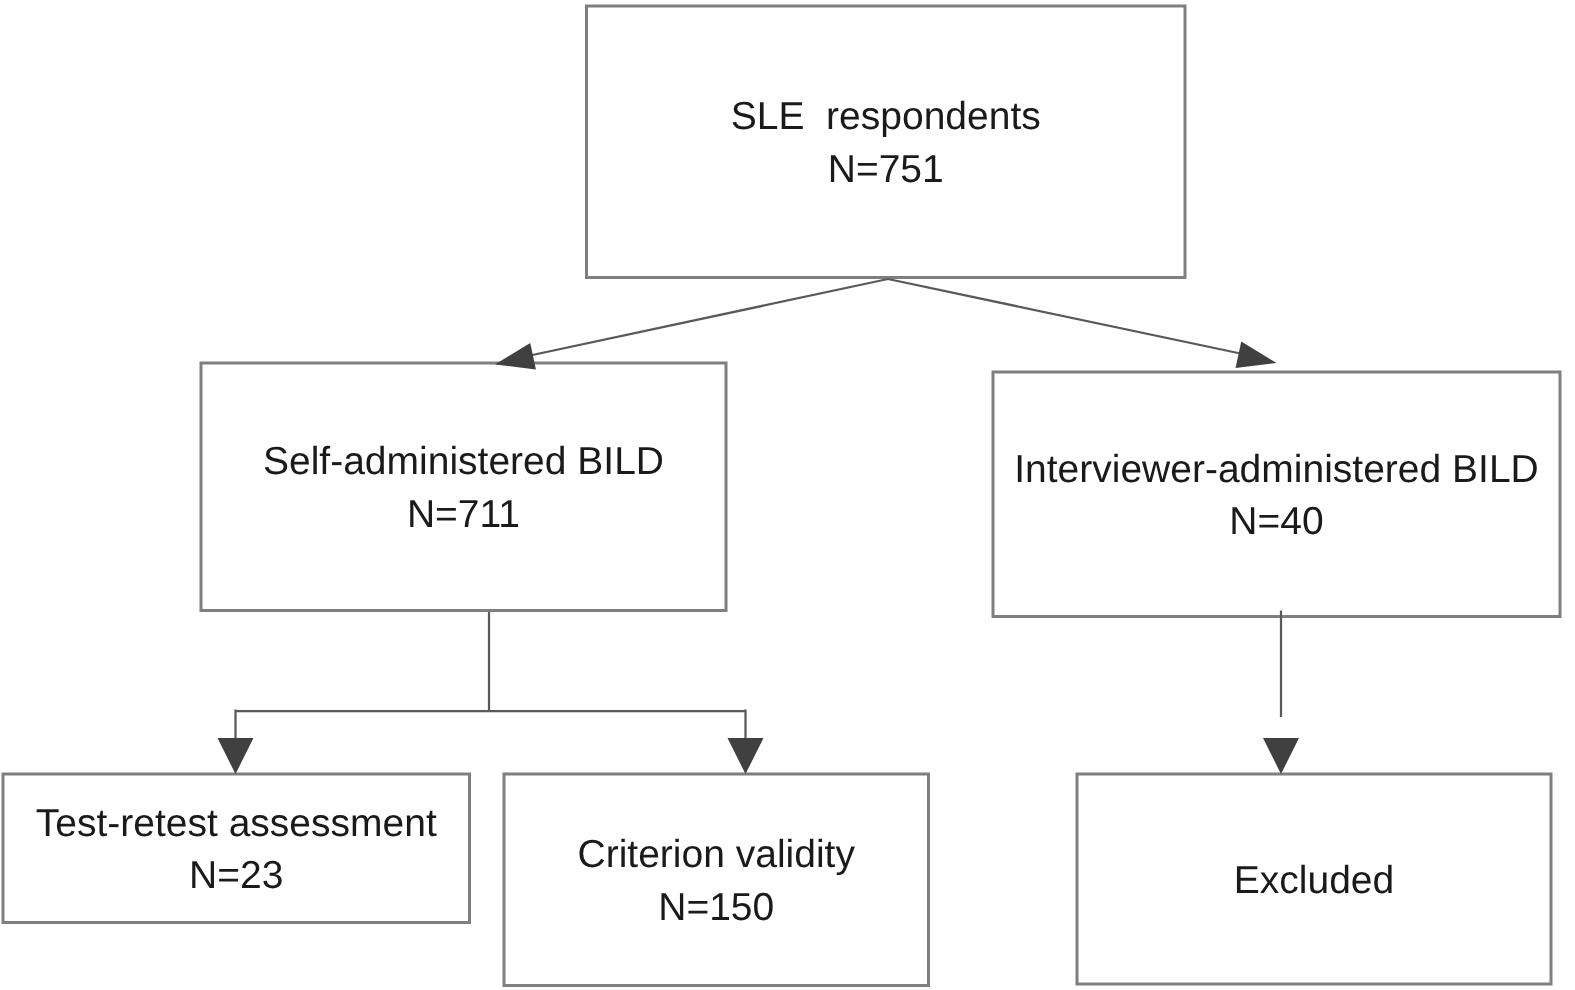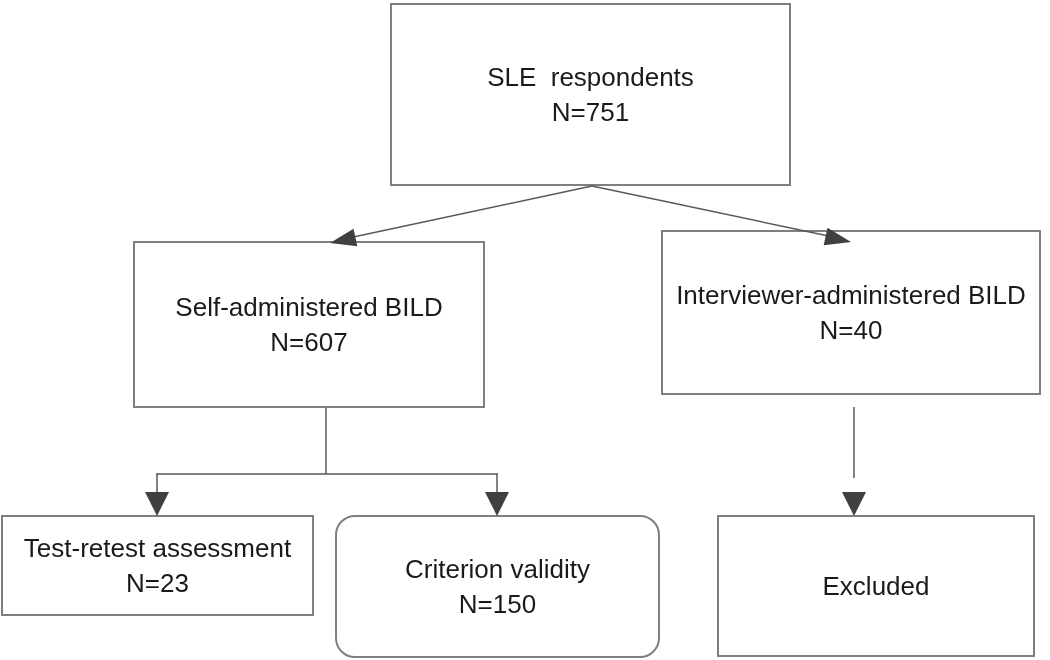--- a/index.html
+++ b/index.html
@@ -27,23 +27,23 @@
     text-align: center;
     color: var(--color-text, #1a1a1a);
     font-size: 26px;
     line-height: 35px;
   }
   .node .line {
     white-space: pre;
   }
   #node-sle         { left: 390px; top: 3px;   width: 401px; height: 183px; }
   #node-self        { left: 133px; top: 241px; width: 352px; height: 167px; }
-  #node-interviewer { left: 661px; top: 230px; width: 380px; height: 165px; text-align: center; }
+  #node-interviewer { left: 661px; top: 247px; width: 380px; height: 165px; text-align: center; }
   #node-test        { left: 1px;   top: 515px; width: 313px; height: 101px; }
-  #node-criterion   { left: 335px; top: 515px; width: 325px; height: 143px; border-radius: 20px; }
+  #node-criterion   { left: 335px; top: 515px; width: 285px; height: 143px; }
   #node-excluded    { left: 717px; top: 515px; width: 318px; height: 142px; }
   #connectors {
     position: absolute;
     left: 0;
     top: 0;
     width: 1050px;
     height: 660px;
     pointer-events: none;
   }
 </style>
@@ -52,21 +52,21 @@
 
 <div id="stage">
 
   <div class="node" id="node-sle">
     <div class="line">SLE  respondents</div>
     <div class="line">N=751</div>
   </div>
 
   <div class="node" id="node-self">
     <div class="line">Self-administered BILD</div>
-    <div class="line">N=607</div>
+    <div class="line">N=711</div>
   </div>
 
   <div class="node" id="node-interviewer">
     <div class="line">Interviewer-administered BILD</div>
     <div class="line">N=40</div>
   </div>
 
   <div class="node" id="node-test">
     <div class="line">Test-retest assessment</div>
     <div class="line">N=23</div>

